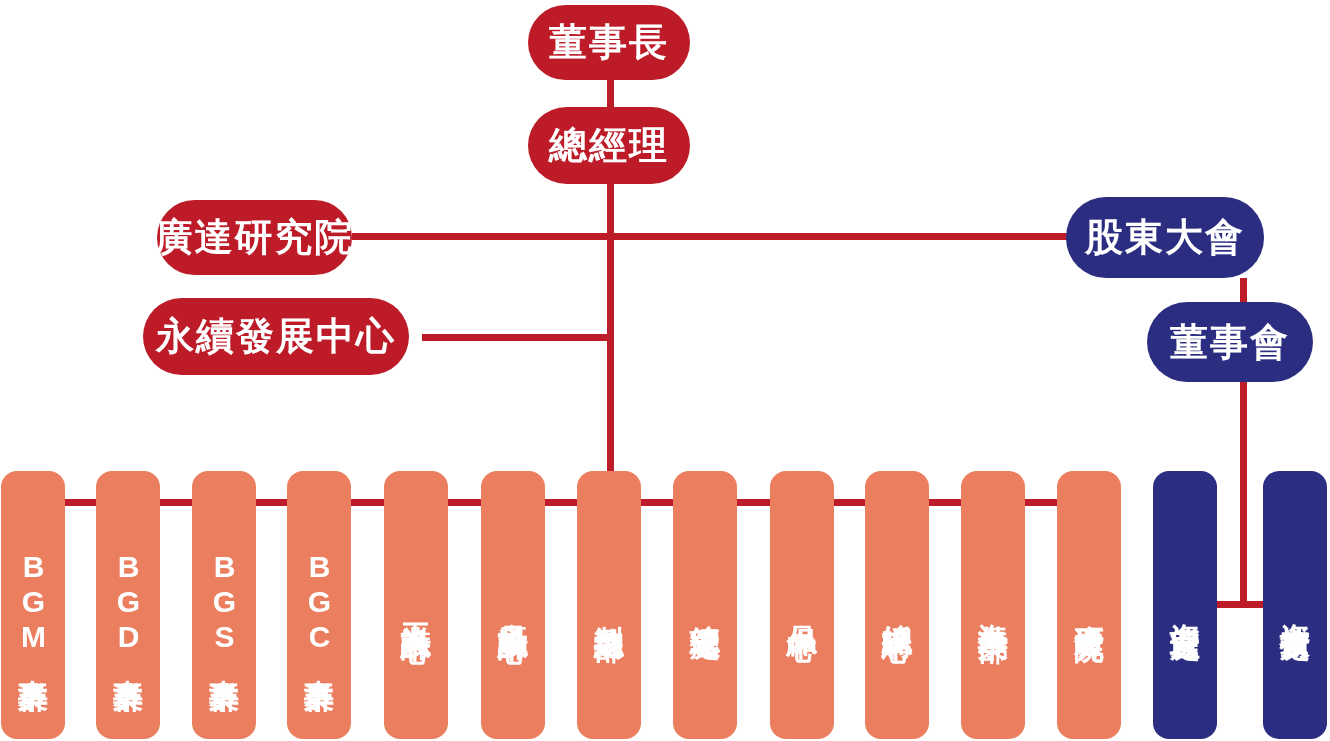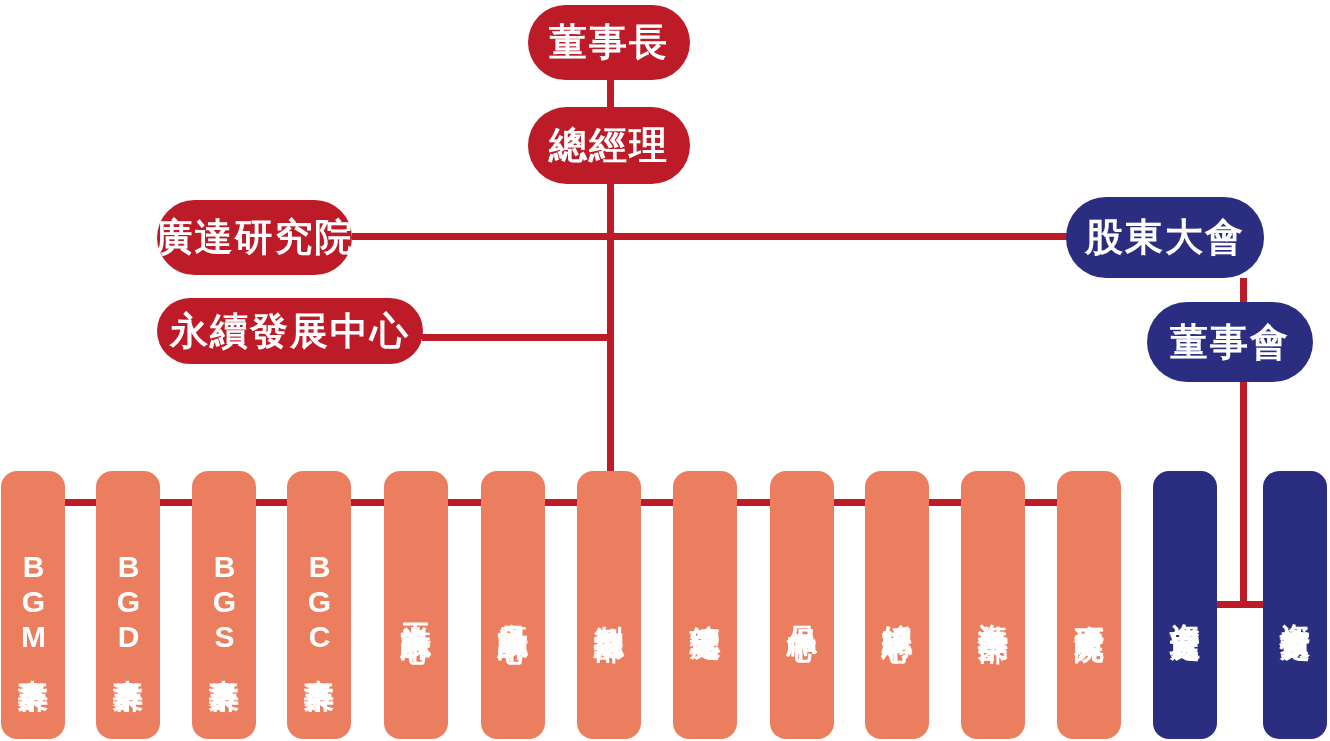--- a/index.html
+++ b/index.html
@@ -47,21 +47,21 @@
 
   <div class="node red" style="left:528px;top:5px;width:162px;height:75px">
     <span>董事長</span>
   </div>
   <div class="node red" style="left:528px;top:107px;width:162px;height:77px">
     <span>總經理</span>
   </div>
   <div class="node red" style="left:157px;top:200px;width:195px;height:75px">
     <span>廣達研究院</span>
   </div>
-  <div class="node red" style="left:157px;top:298px;width:266px;height:66px">
+  <div class="node red" style="left:143px;top:298px;width:266px;height:77px">
     <span>永續發展中心</span>
   </div>
   <div class="node navy" style="left:1066px;top:197px;width:198px;height:81px">
     <span>股東大會</span>
   </div>
   <div class="node navy" style="left:1147px;top:302px;width:166px;height:80px">
     <span>董事會</span>
   </div>
 
   <div class="dept salmon" style="left:1px">

